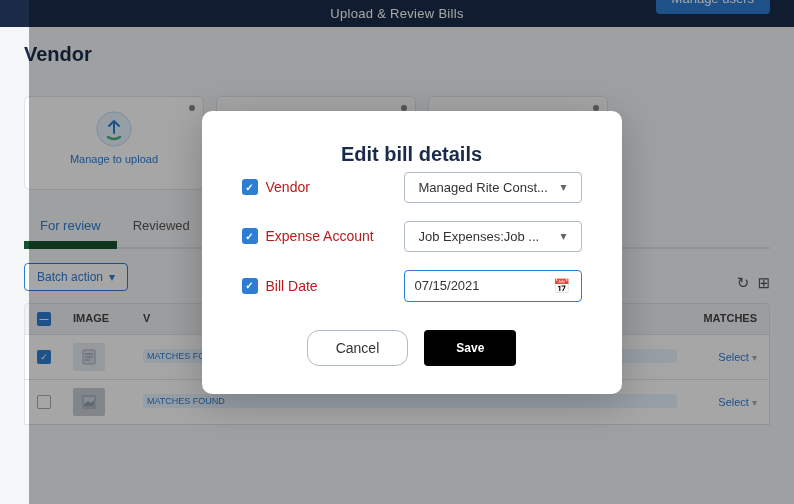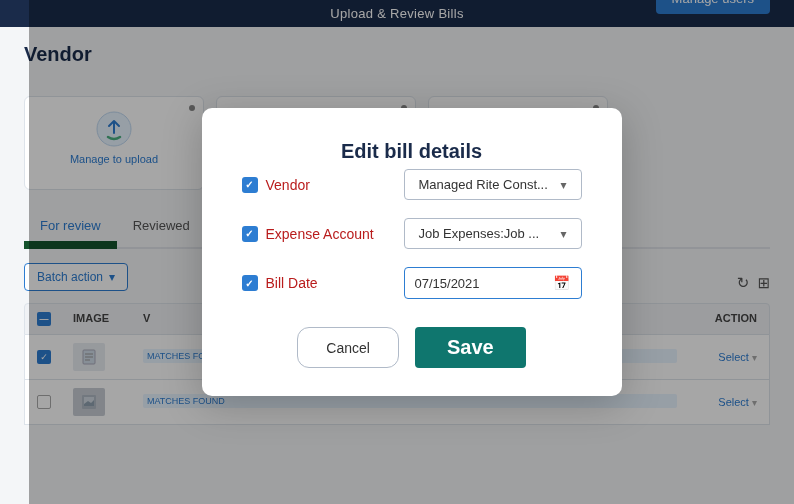--- a/index.html
+++ b/index.html
@@ -310,25 +310,25 @@
       border: 1px solid #b0bac8;
       border-radius: 12px;
       padding: 9px 28px;
       font-size: 14px;
       color: #333;
       cursor: pointer;
       font-weight: 500;
     }
 
     .save-btn {
-      background: #0f766e;
+      background: #000000;
       border: none;
       border-radius: 4px;
       padding: 9px 32px;
-      font-size: 20px;
+      font-size: 12px;
       color: #fff;
       cursor: pointer;
       font-weight: 600;
     }
 
     .action-col {
       text-align: right;
       padding-left: 36px;
     }
 
@@ -417,21 +417,21 @@
 
   <div>
     <div class="table-header">
       <div style="display:flex;align-items:center;">
         <div style="width:14px;height:14px;background:#2d7dd2;border-radius:2px;display:flex;align-items:center;justify-content:center;">
           <span style="color:#fff;font-size:9px;">—</span>
         </div>
       </div>
       <span>IMAGE</span>
       <span>V</span>
-      <span style="text-align:right;">ACTION</span>
+      <span style="text-align:right;">MATCHES</span>
     </div>
 
     <div class="table-row-item">
       <div class="checkbox-blue"></div>
       <div class="thumb">
         <svg width="18" height="18" viewBox="0 0 18 18">
           <rect x="3" y="2" width="12" height="14" rx="1" fill="#d0dce8" stroke="#aab" stroke-width="1"></rect>
           <line x1="5" y1="6" x2="13" y2="6" stroke="#999" stroke-width="1"></line>
           <line x1="5" y1="9" x2="13" y2="9" stroke="#999" stroke-width="1"></line>
           <line x1="5" y1="12" x2="10" y2="12" stroke="#999" stroke-width="1"></line>

